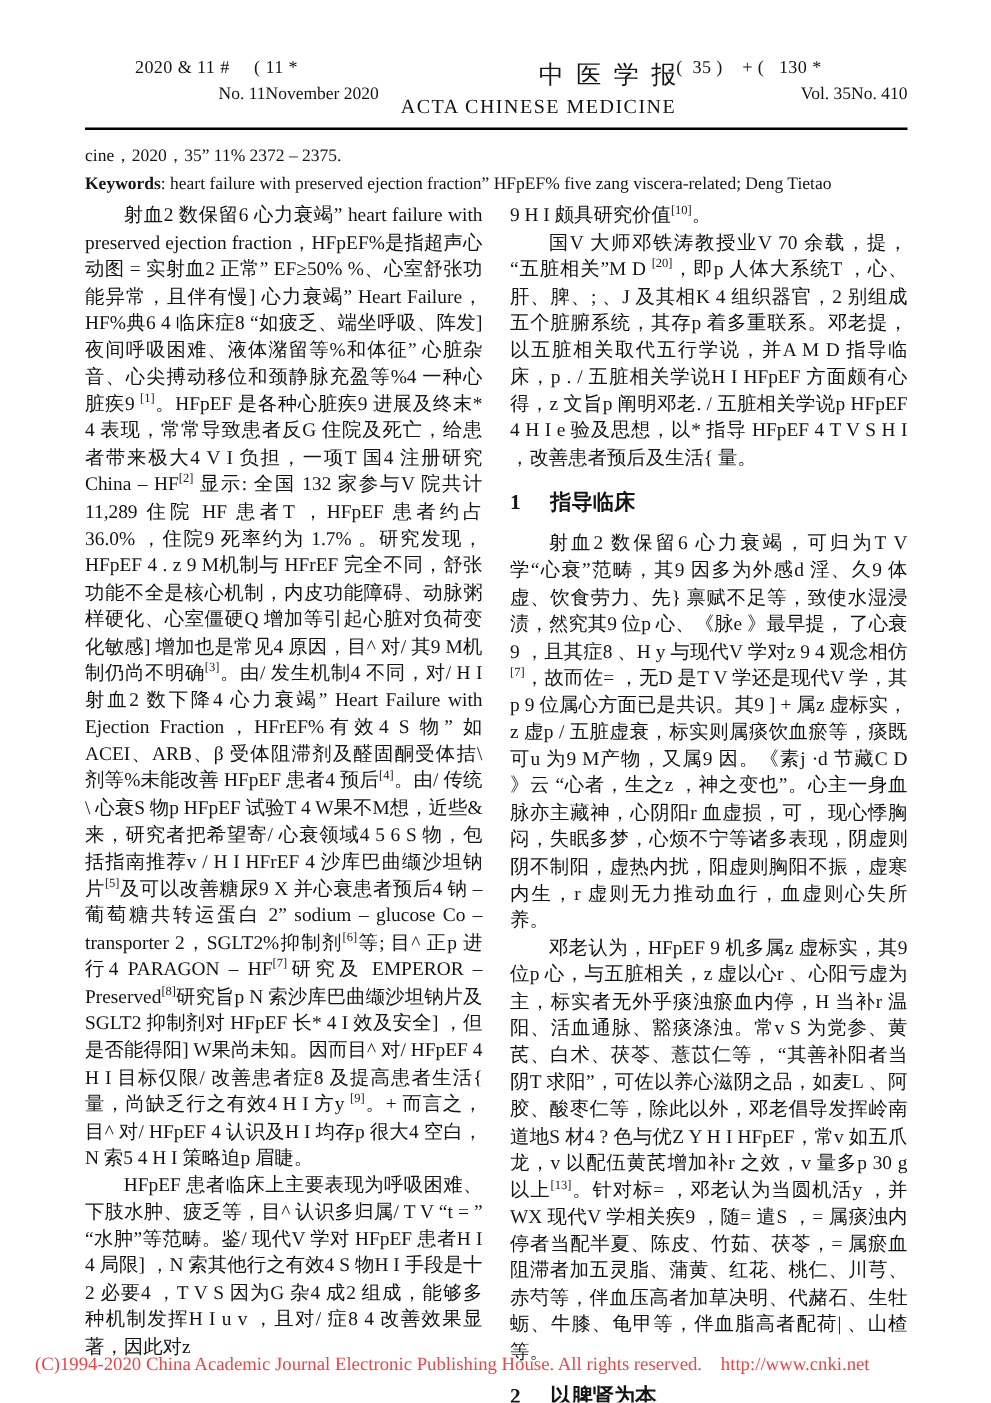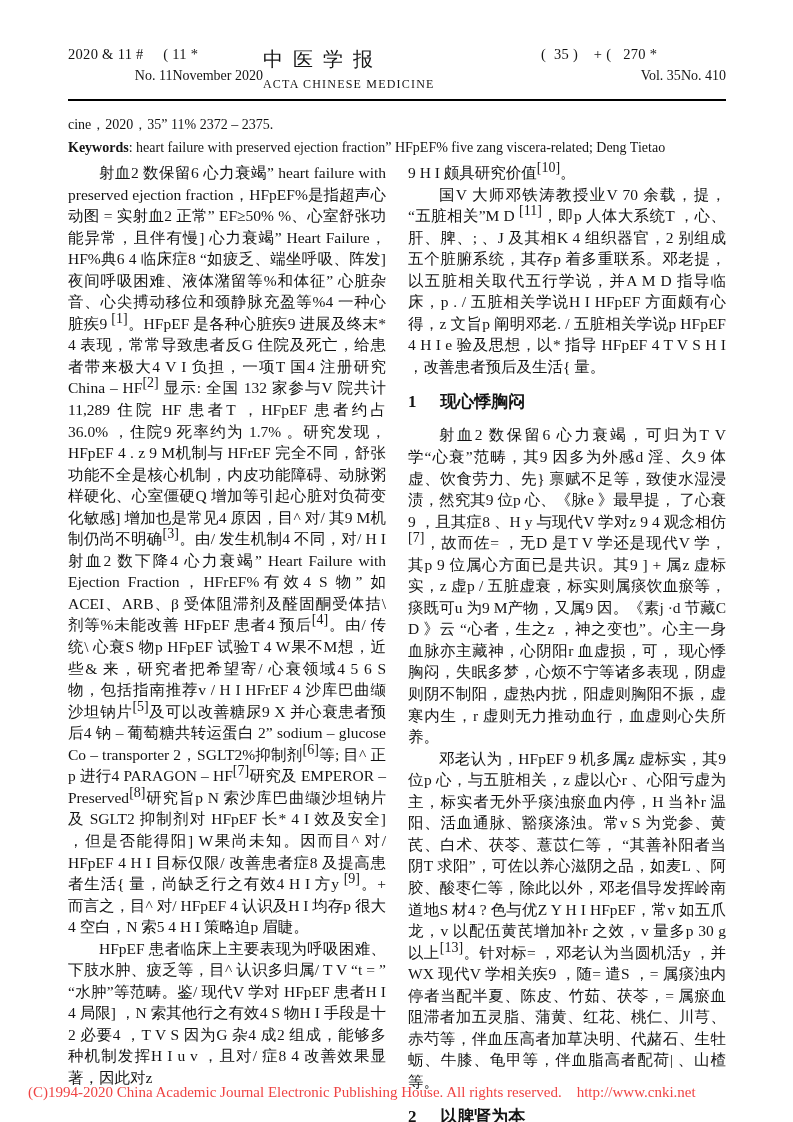--- a/index.html
+++ b/index.html
@@ -13,43 +13,43 @@
 
   
   .jheader {
     left:68px; top:46px; width:658px;
     display:flex; justify-content:space-between; align-items:flex-start;
     border-bottom:2.5px solid #000; padding-bottom:7px;
   }
   .hcol { font-size:14.5px; }
   .hcol .l1 { white-space:pre; margin-bottom:5px; letter-spacing:0.3px; }
   .hcol .l2 { display:flex; justify-content:flex-end; font-size:14px; white-space:pre; }
-  .h-left  { width:195px; }
+  .h-left  { width:195px;margin-left:40px; }
   .h-right { width:185px; }
-  .h-center { text-align:left; flex:1; }
+  .h-center { text-align:right; flex:1; }
   .j-title { font-size:20px; letter-spacing:0; white-space:pre; }
-  .j-sub   { font-size:12px; letter-spacing:1.2px; margin-top:4px; }
+  .j-sub   { font-size:16px; letter-spacing:1.2px; margin-top:4px; }
 
   
   .cite { left:68px; top:116px; width:658px; font-size:14px; }
   .kw   { left:68px; top:140px; width:658px; font-size:14px; }
   .kw b { font-weight:bold; }
 
   
   .columns {
     left:68px; top:162px; width:658px;
     display:flex; gap:22px;
   }
   .col { width:318px; }
   .col p {
     margin:0; font-size:15.5px; line-height:21.55px;
     text-align:justify; text-justify:inter-character;
   }
   .col p.ind { text-indent:2em; }
-  sup { font-size:14px; line-height:0; vertical-align:super; }
+  sup { font-size:10px; line-height:0; vertical-align:super; }
   .sec {
     font-weight:bold; font-size:17px; margin:13px 0 11px 0;
     font-family:"Liberation Serif","DejaVu Serif",serif;
   }
   .sec .num { margin-right:1.4em; }
 
   
   .footer {
     left:28px; top:1084px; width:740px;
     color:#ef4444; font-size:15px; white-space:pre;
@@ -64,21 +64,21 @@
     <div class="l2">
       <span>No. 11</span>
       <span>November 2020</span>
     </div>
   </div>
   <div class="hcol h-center">
     <div class="j-title">中  医  学  报</div>
     <div class="j-sub">ACTA CHINESE MEDICINE</div>
   </div>
   <div class="hcol h-right">
-    <div class="l1">(  35 )    + (   270 *</div>
+    <div class="l1">(  35 )    + (   130 *</div>
     <div class="l2">
       <span>Vol. 35</span>
       <span>No. 410</span>
     </div>
   </div>
 </div>
 
 <div class="block cite">cine，2020，35” 11% 2372 – 2375.</div>
 <div class="block kw">
   <b>Keywords</b><span>: heart failure with preserved ejection fraction” HFpEF% five zang viscera-related; Deng Tietao</span>
@@ -86,23 +86,23 @@
 
 <div class="block columns">
 
   <div class="col">
     <p class="ind">射血2 数保留6 心力衰竭” heart failure with preserved ejection fraction，HFpEF%是指超声心动图 = 实射血2 正常” EF≥50% %、心室舒张功能异常，且伴有慢] 心力衰竭” Heart Failure，HF%典6 4 临床症8 “如疲乏、端坐呼吸、阵发] 夜间呼吸困难、液体潴留等%和体征” 心脏杂音、心尖搏动移位和颈静脉充盈等%4 一种心脏疾9 <sup>[1]</sup>。HFpEF 是各种心脏疾9 进展及终末* 4 表现，常常导致患者反G 住院及死亡，给患者带来极大4 V I 负担，一项T 国4 注册研究 China – HF<sup>[2]</sup> 显示: 全国 132 家参与V 院共计 11,289 住院 HF 患者T ，HFpEF 患者约占 36.0% ，住院9 死率约为 1.7% 。研究发现，HFpEF 4 . z 9 M机制与 HFrEF 完全不同，舒张功能不全是核心机制，内皮功能障碍、动脉粥样硬化、心室僵硬Q 增加等引起心脏对负荷变化敏感] 增加也是常见4 原因，目^ 对/ 其9 M机制仍尚不明确<sup>[3]</sup>。由/ 发生机制4 不同，对/ H I 射血2 数下降4 心力衰竭” Heart Failure with Ejection Fraction，HFrEF%有效4 S 物” 如 ACEI、ARB、β 受体阻滞剂及醛固酮受体拮\ 剂等%未能改善 HFpEF 患者4 预后<sup>[4]</sup>。由/ 传统\ 心衰S 物p HFpEF 试验T 4 W果不M想，近些&amp; 来，研究者把希望寄/ 心衰领域4 5 6 S 物，包括指南推荐v / H I HFrEF 4 沙库巴曲缬沙坦钠片<sup>[5]</sup>及可以改善糖尿9 X 并心衰患者预后4 钠 – 葡萄糖共转运蛋白 2” sodium – glucose Co – transporter 2，SGLT2%抑制剂<sup>[6]</sup>等; 目^ 正p 进行4 PARAGON – HF<sup>[7]</sup>研究及 EMPEROR – Preserved<sup>[8]</sup>研究旨p N 索沙库巴曲缬沙坦钠片及 SGLT2 抑制剂对 HFpEF 长* 4 I 效及安全] ，但是否能得阳] W果尚未知。因而目^ 对/ HFpEF 4 H I 目标仅限/ 改善患者症8 及提高患者生活{ 量，尚缺乏行之有效4 H I 方y <sup>[9]</sup>。+ 而言之，目^ 对/ HFpEF 4 认识及H I 均存p 很大4 空白，N 索5 4 H I 策略迫p 眉睫。</p>
     <p class="ind">HFpEF 患者临床上主要表现为呼吸困难、下肢水肿、疲乏等，目^ 认识多归属/ T V “t = ” “水肿”等范畴。鉴/ 现代V 学对 HFpEF 患者H I 4 局限] ，N 索其他行之有效4 S 物H I 手段是十2 必要4 ，T V S 因为G 杂4 成2 组成，能够多种机制发挥H I u v ，且对/ 症8 4 改善效果显著，因此对z</p>
   </div>
 
   <div class="col">
     <p>9 H I 颇具研究价值<sup>[10]</sup>。</p>
-    <p class="ind">国V 大师邓铁涛教授业V 70 余载，提， “五脏相关”M D <sup>[11]</sup>，即p 人体大系统T ，心、肝、脾、; 、J 及其相K 4 组织器官，2 别组成五个脏腑系统，其存p 着多重联系。邓老提， 以五脏相关取代五行学说，并A M D 指导临床，p . / 五脏相关学说H I HFpEF 方面颇有心得，z 文旨p 阐明邓老. / 五脏相关学说p HFpEF 4 H I e 验及思想，以* 指导 HFpEF 4 T V S H I ，改善患者预后及生活{ 量。</p>
+    <p class="ind">国V 大师邓铁涛教授业V 70 余载，提， “五脏相关”M D <sup>[20]</sup>，即p 人体大系统T ，心、肝、脾、; 、J 及其相K 4 组织器官，2 别组成五个脏腑系统，其存p 着多重联系。邓老提， 以五脏相关取代五行学说，并A M D 指导临床，p . / 五脏相关学说H I HFpEF 方面颇有心得，z 文旨p 阐明邓老. / 五脏相关学说p HFpEF 4 H I e 验及思想，以* 指导 HFpEF 4 T V S H I ，改善患者预后及生活{ 量。</p>
     <div class="sec">
-      <span class="num">1</span><span>现心悸胸闷</span>
+      <span class="num">1</span><span>指导临床</span>
     </div>
     <p class="ind">射血2 数保留6 心力衰竭，可归为T V 学“心衰”范畴，其9 因多为外感d 淫、久9 体虚、饮食劳力、先} 禀赋不足等，致使水湿浸渍，然究其9 位p 心、《脉e 》最早提， 了心衰9 ，且其症8 、H y 与现代V 学对z 9 4 观念相仿<sup>[7]</sup>，故而佐= ，无D 是T V 学还是现代V 学，其p 9 位属心方面已是共识。其9 ] + 属z 虚标实，z 虚p / 五脏虚衰，标实则属痰饮血瘀等，痰既可u 为9 M产物，又属9 因。《素j ·d 节藏C D 》云 “心者，生之z ，神之变也”。心主一身血脉亦主藏神，心阴阳r 血虚损，可， 现心悸胸闷，失眠多梦，心烦不宁等诸多表现，阴虚则阴不制阳，虚热内扰，阳虚则胸阳不振，虚寒内生，r 虚则无力推动血行，血虚则心失所养。</p>
     <p class="ind">邓老认为，HFpEF 9 机多属z 虚标实，其9 位p 心，与五脏相关，z 虚以心r 、心阳亏虚为主，标实者无外乎痰浊瘀血内停，H 当补r 温阳、活血通脉、豁痰涤浊。常v S 为党参、黄芪、白术、茯苓、薏苡仁等， “其善补阳者当阴T 求阳”，可佐以养心滋阴之品，如麦L 、阿胶、酸枣仁等，除此以外，邓老倡导发挥岭南道地S 材4 ? 色与优Z Y H I  HFpEF，常v 如五爪龙，v 以配伍黄芪增加补r 之效，v 量多p 30 g 以上<sup>[13]</sup>。针对标= ，邓老认为当圆机活y ，并WX 现代V 学相关疾9 ，随= 遣S ，= 属痰浊内停者当配半夏、陈皮、竹茹、茯苓，= 属瘀血阻滞者加五灵脂、蒲黄、红花、桃仁、川芎、赤芍等，伴血压高者加草决明、代赭石、生牡蛎、牛膝、龟甲等，伴血脂高者配荷| 、山楂等。</p>
     <div class="sec">
       <span class="num">2</span><span>以脾肾为本</span>
     </div>
 
   </div>
 
 </div>

